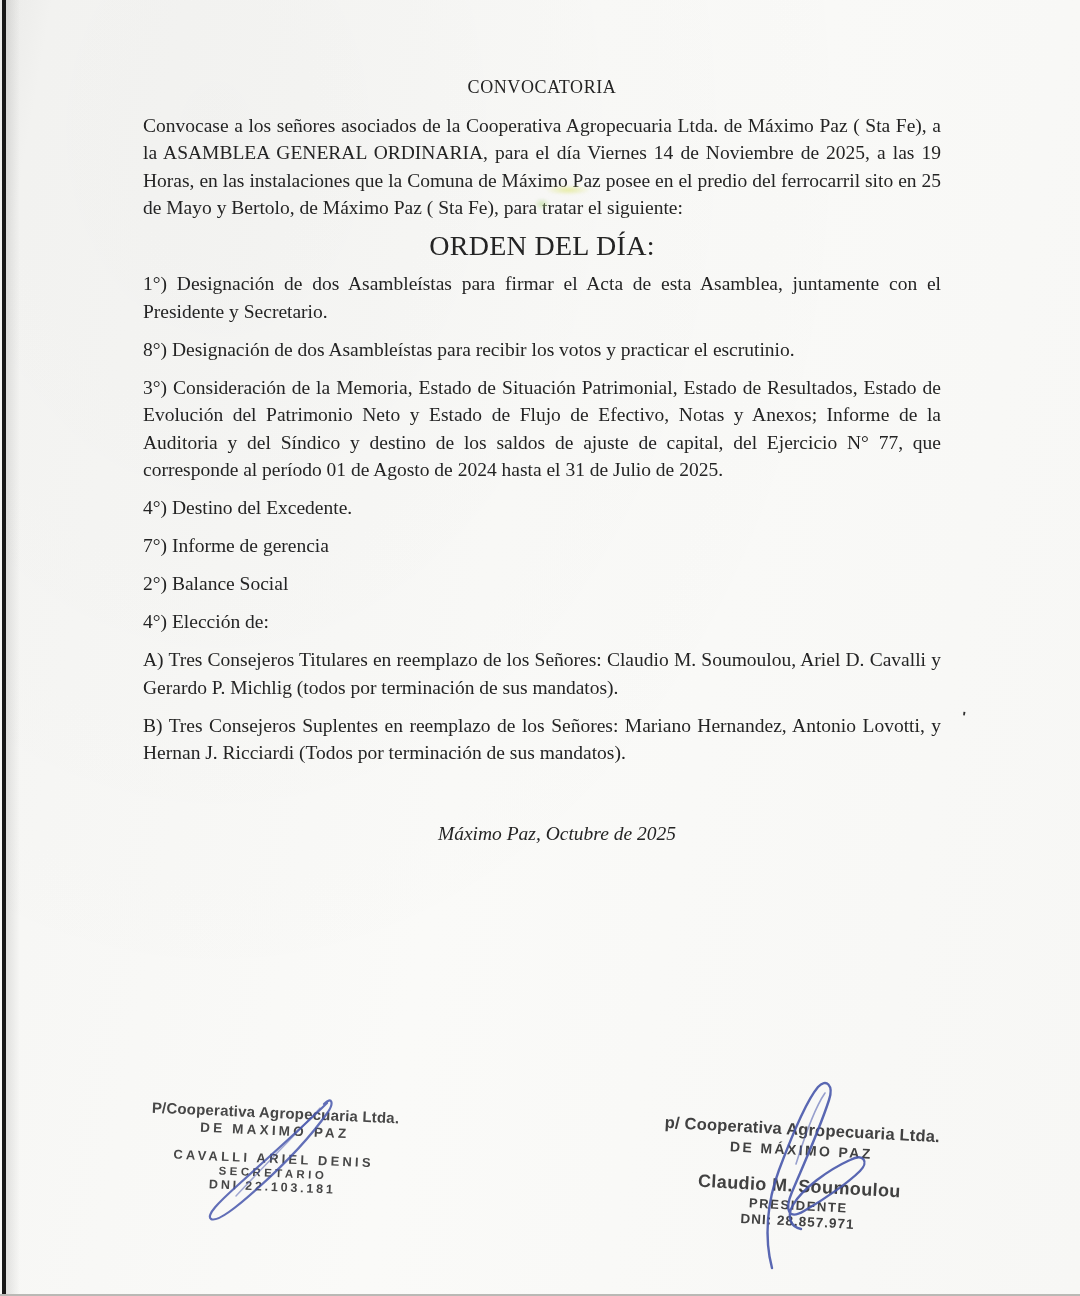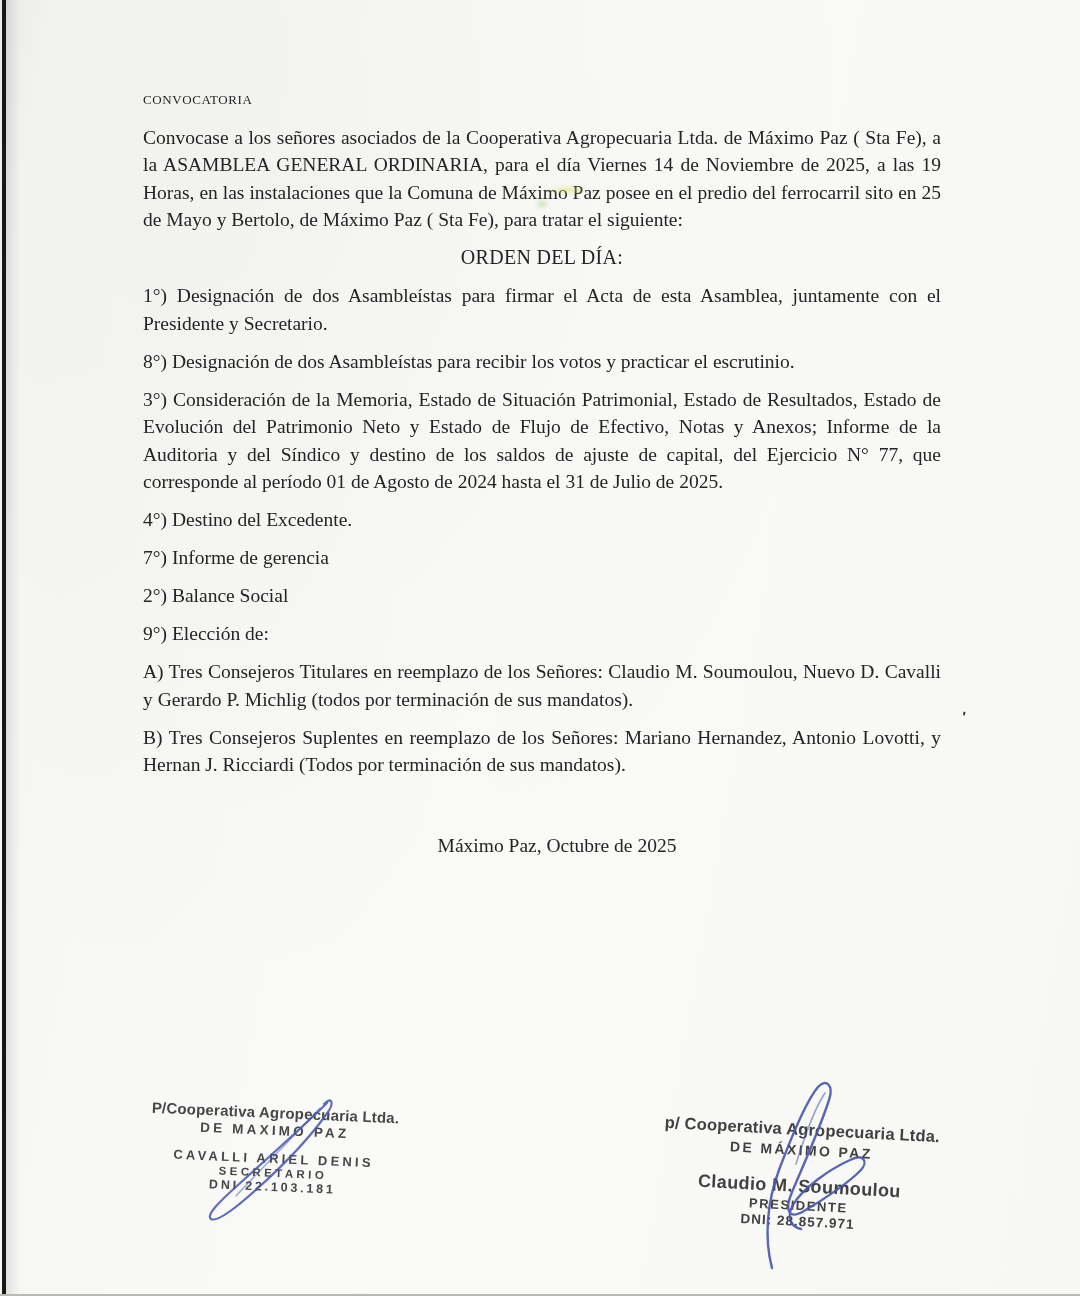--- a/index.html
+++ b/index.html
@@ -30,39 +30,40 @@
   }
   .doc {
     position: absolute;
     left: 143px; top: 74px;
     width: 798px;
     font-size: 19.5px;
     line-height: 27.5px;
     text-align: justify;
   }
   .doc-title {
-    text-align: left;
-    font-size: 13px;
+    text-align: center;
+    font-size: 18px;
     font-weight: normal;
     letter-spacing: 0.6px;
-    margin: 12px 0 10px 0;
+    margin: 0 0 10px 0;
   }
   .intro { margin: 0 0 10px 0; }
   .agenda-heading {
     text-align: center;
-    font-size: 20px;
+    font-size: 28px;
     font-weight: normal;
     letter-spacing: 0.3px;
     margin: 0 0 11px 0;
   }
   p.item { margin: 0 0 10.5px 0; }
   p.dateline {
     text-align: center;
     text-indent: 30px;
     margin: 53px 0 0 0;
+    font-style: italic;
   }
   
   .smudge-yellow {
     position: absolute; left: 545px; top: 185px;
     width: 46px; height: 10px;
     background: radial-gradient(ellipse at center, rgba(216,226,96,0.55), rgba(216,226,96,0) 70%);
     filter: blur(1px);
   }
   .smudge-green {
     position: absolute; left: 534px; top: 198px;
@@ -120,23 +121,23 @@
   <p class="intro">Convocase a los señores asociados de la Cooperativa Agropecuaria Ltda. de Máximo Paz  ( Sta Fe), a la ASAMBLEA GENERAL ORDINARIA, para el día Viernes 14 de Noviembre de 2025, a las 19 Horas, en las instalaciones que la Comuna de Máximo Paz posee en el predio del ferrocarril sito en 25 de Mayo y Bertolo, de Máximo Paz ( Sta Fe), para tratar el siguiente:</p>
 
   <h2 class="agenda-heading">ORDEN DEL DÍA:</h2>
 
   <p class="item">1°) Designación de dos Asambleístas para firmar el Acta de esta Asamblea, juntamente con el Presidente y Secretario.</p>
   <p class="item">8°) Designación de dos Asambleístas para recibir los votos y practicar el escrutinio.</p>
   <p class="item">3°) Consideración de la Memoria, Estado de Situación Patrimonial, Estado de Resultados, Estado de Evolución del Patrimonio Neto y Estado de Flujo de Efectivo, Notas y Anexos; Informe de la Auditoria y del Síndico y destino de los saldos de ajuste de capital, del Ejercicio N° 77, que corresponde al período 01 de Agosto de 2024 hasta el 31 de Julio de 2025.</p>
   <p class="item">4°) Destino del Excedente.</p>
   <p class="item">7°) Informe de gerencia</p>
   <p class="item">2°) Balance Social</p>
-  <p class="item">9°) Elección de:</p>
+  <p class="item">4°) Elección de:</p>
 
-  <p class="item">A)  Tres Consejeros Titulares en reemplazo de los Señores:  Claudio M. Soumoulou, Nuevo D. Cavalli  y Gerardo P. Michlig  (todos por terminación de sus mandatos).</p>
+  <p class="item">A)  Tres Consejeros Titulares en reemplazo de los Señores:  Claudio M. Soumoulou, Ariel D. Cavalli  y Gerardo P. Michlig  (todos por terminación de sus mandatos).</p>
   <p class="item">B)  Tres Consejeros Suplentes en reemplazo de los Señores: Mariano Hernandez,  Antonio Lovotti,  y Hernan J. Ricciardi (Todos por terminación de sus mandatos).</p>
 
   <p class="dateline">Máximo Paz, Octubre de 2025</p>
 </div>
 
 <div class="smudge-yellow"></div>
 <div class="smudge-green"></div>
 <div class="stray-mark">'</div>
 
 <div class="sig-block sig-left">

